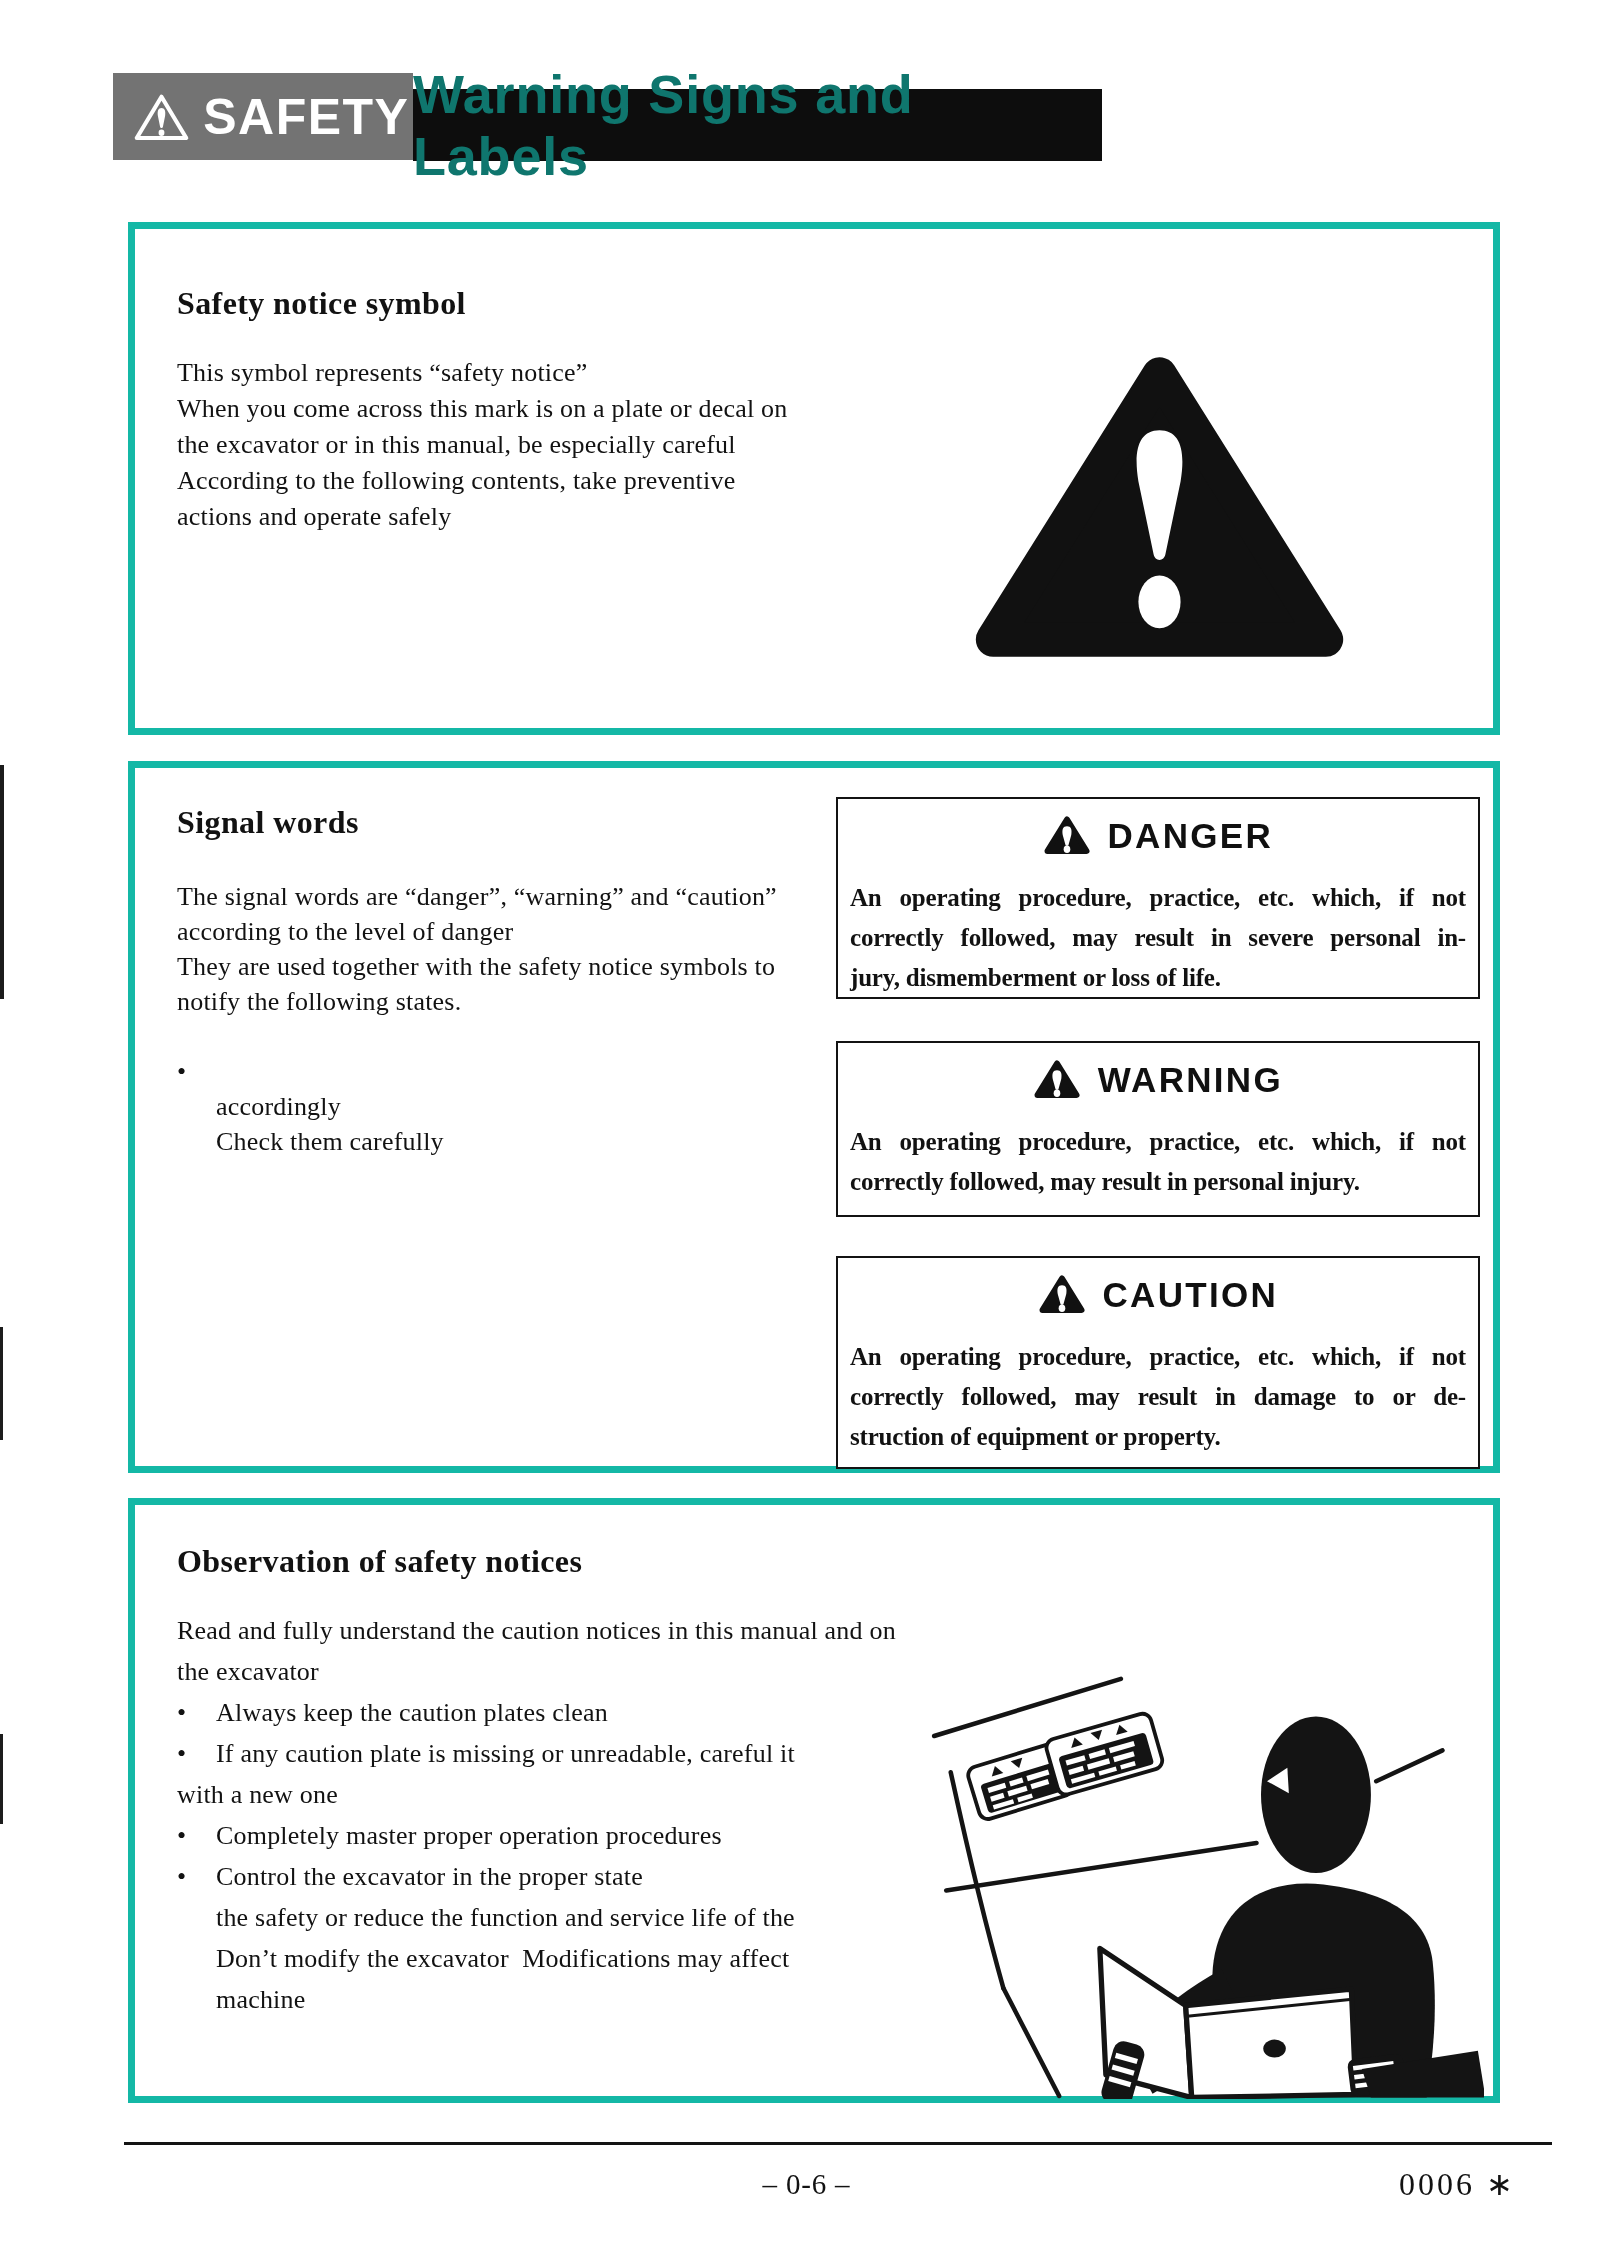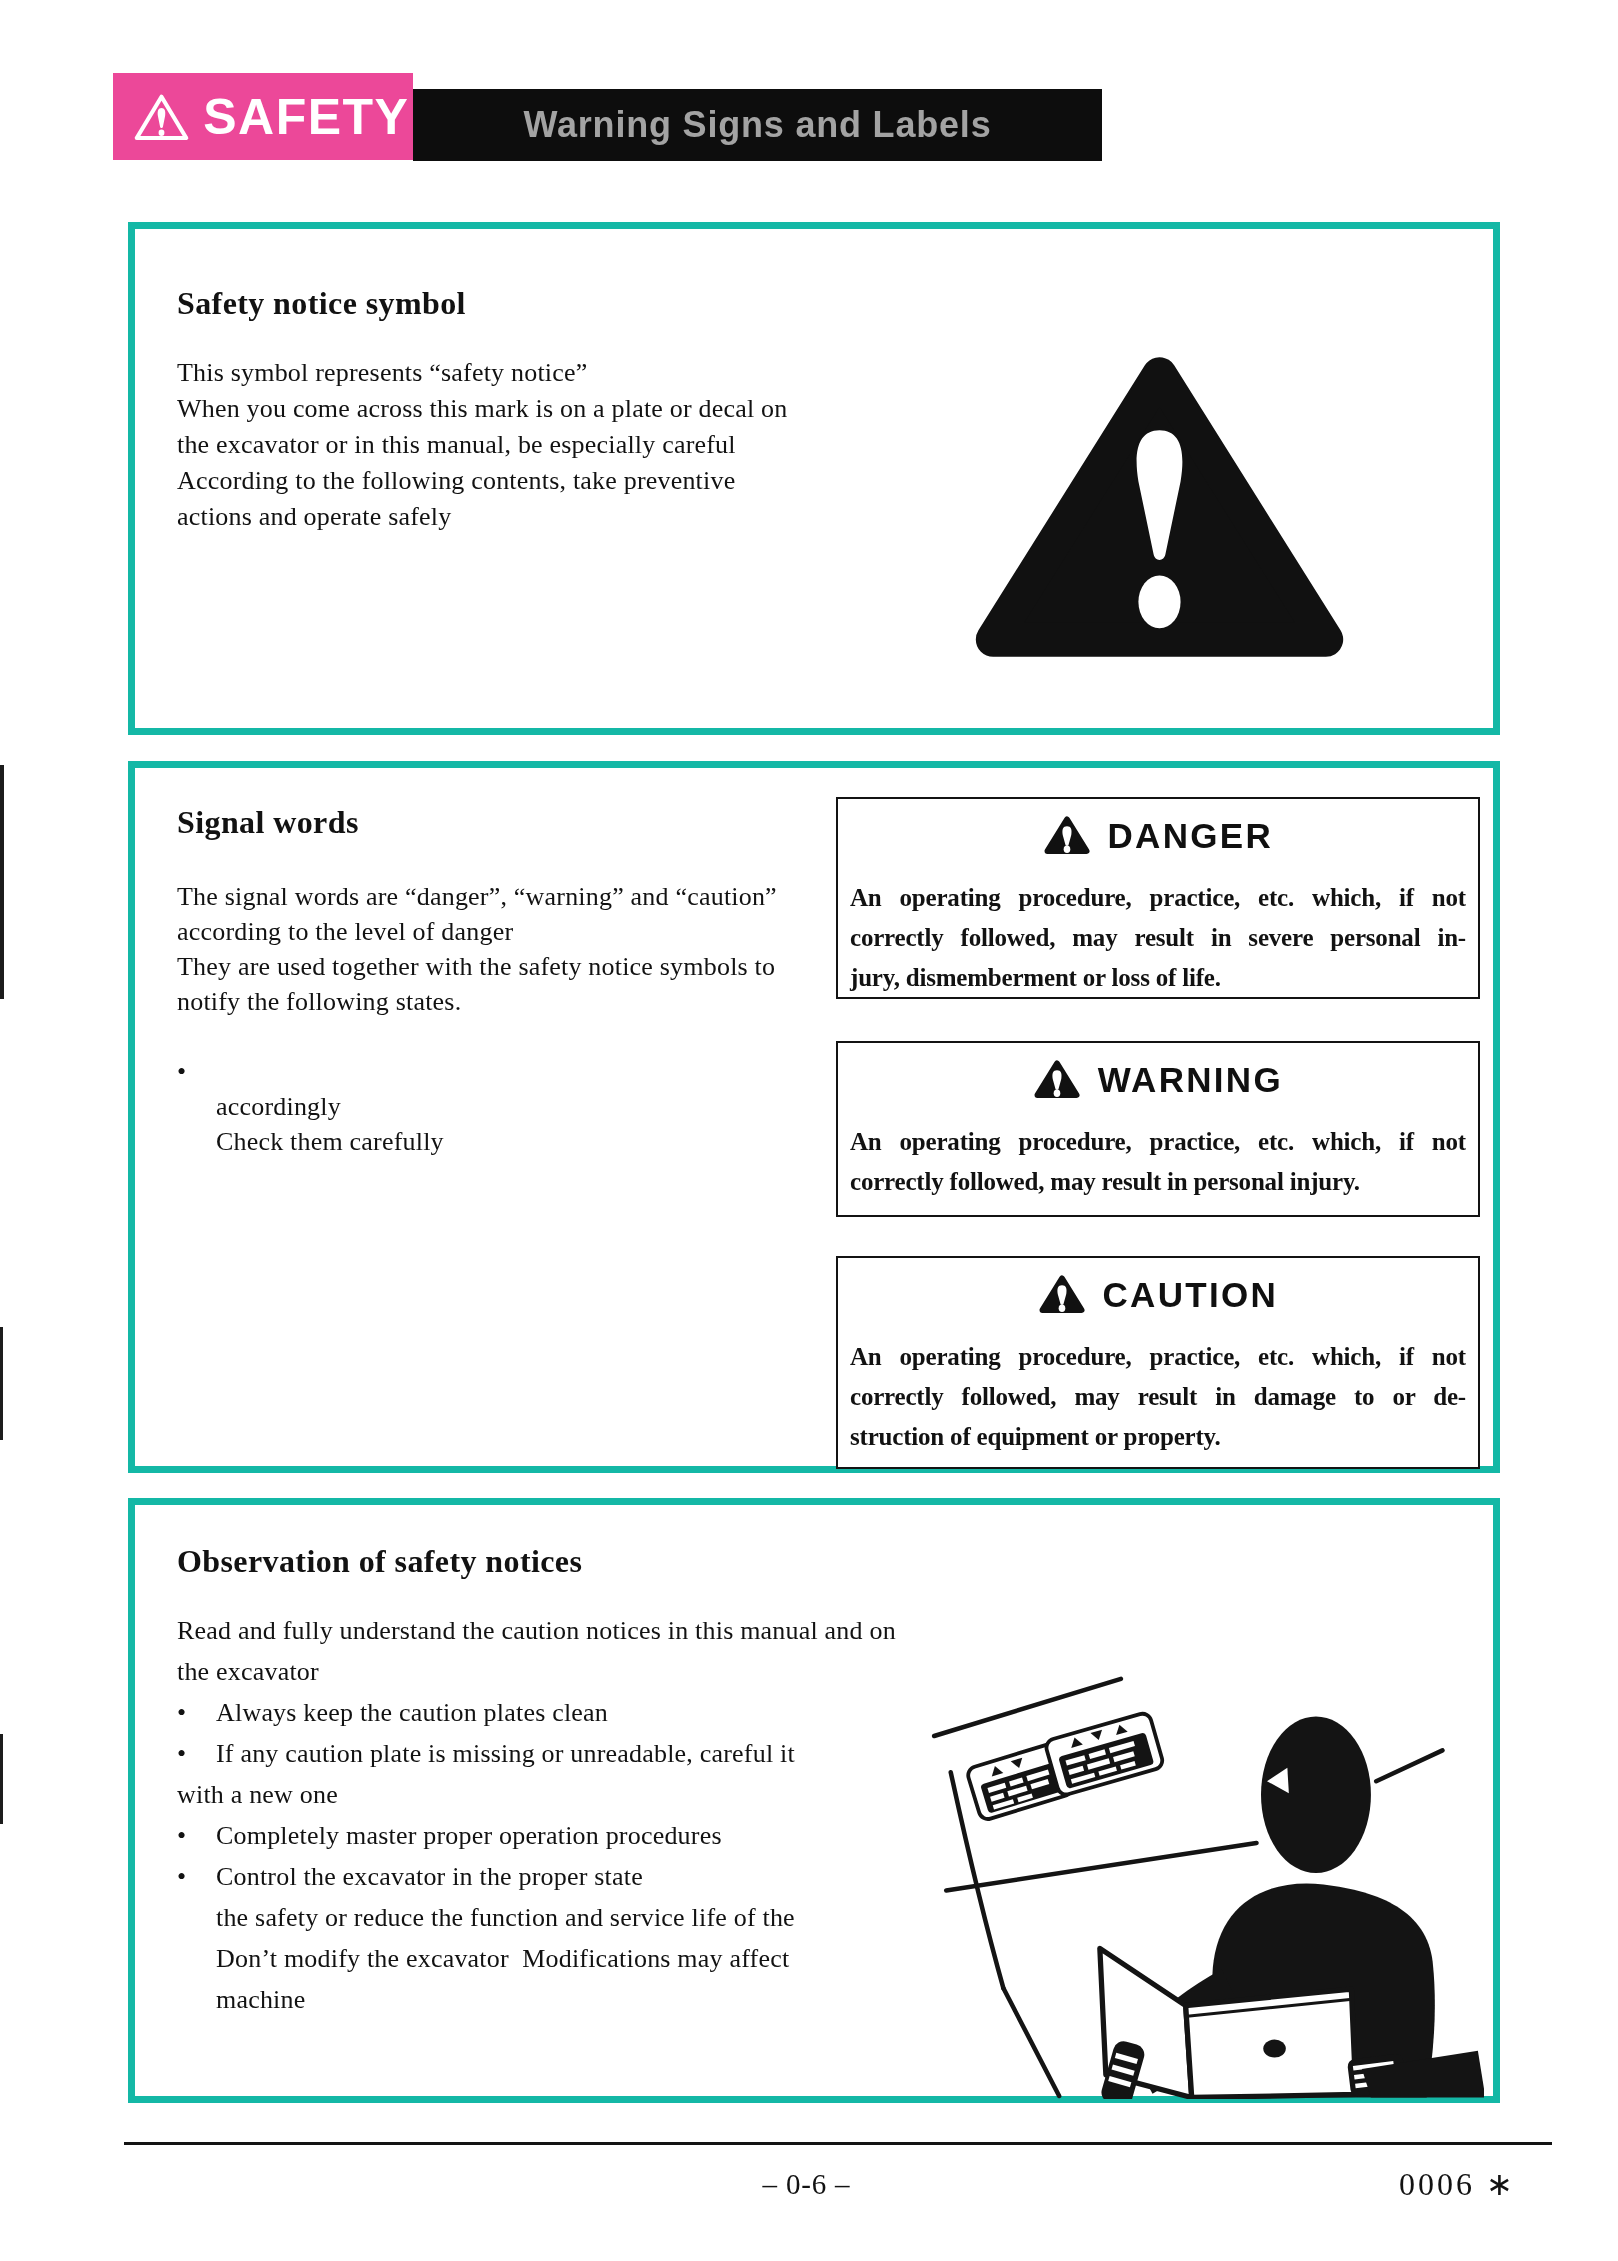--- a/index.html
+++ b/index.html
@@ -4,33 +4,33 @@
 <style>
   * { margin:0; padding:0; box-sizing:border-box; }
   html,body { background:#ffffff; }
   body {
     position:relative; width:1618px; height:2261px;
     font-family:"Liberation Serif", serif; color:#121212; overflow:hidden;
   }
   
   .hdr-safety {
     position:absolute; left:113px; top:73px; width:300px; height:87px;
-    background:#ec4899; display:flex; align-items:center; padding-left:19.6px; gap:13.6px;
+    background:#737373; display:flex; align-items:center; padding-left:19.6px; gap:13.6px;
   }
   .hdr-safety .lbl {
     font-family:"Liberation Sans", sans-serif; font-weight:700;
     font-size:50px; color:#ffffff; letter-spacing:1.5px;
   }
   .hdr-main {
     position:absolute; left:413px; top:89px; width:689px; height:72px;
     background:#0d0d0d; display:flex; align-items:center; justify-content:center;
   }
   .hdr-main .ttl {
     font-family:"Liberation Sans", sans-serif; font-weight:700;
-    font-size:36px; color:#a3a3a3; letter-spacing:0.8px;
+    font-size:54px; color:#0f766e; letter-spacing:0.8px;
   }
   
   .panel { position:absolute; left:128px; width:1372px; border:7px solid #14b8a6; background:#ffffff; }
   #panel1 { top:222px;  height:513px; }
   #panel2 { top:761px; height:712px; }
   #panel3 { top:1498px; height:605px; }
   .sec-heading { margin-left:42px; font-size:32px; font-weight:700; letter-spacing:0.4px; }
   #panel1 .sec-heading { padding-top:56px; }
   #panel2 .sec-heading { padding-top:36px; }
   #panel3 .sec-heading { padding-top:38px; }

